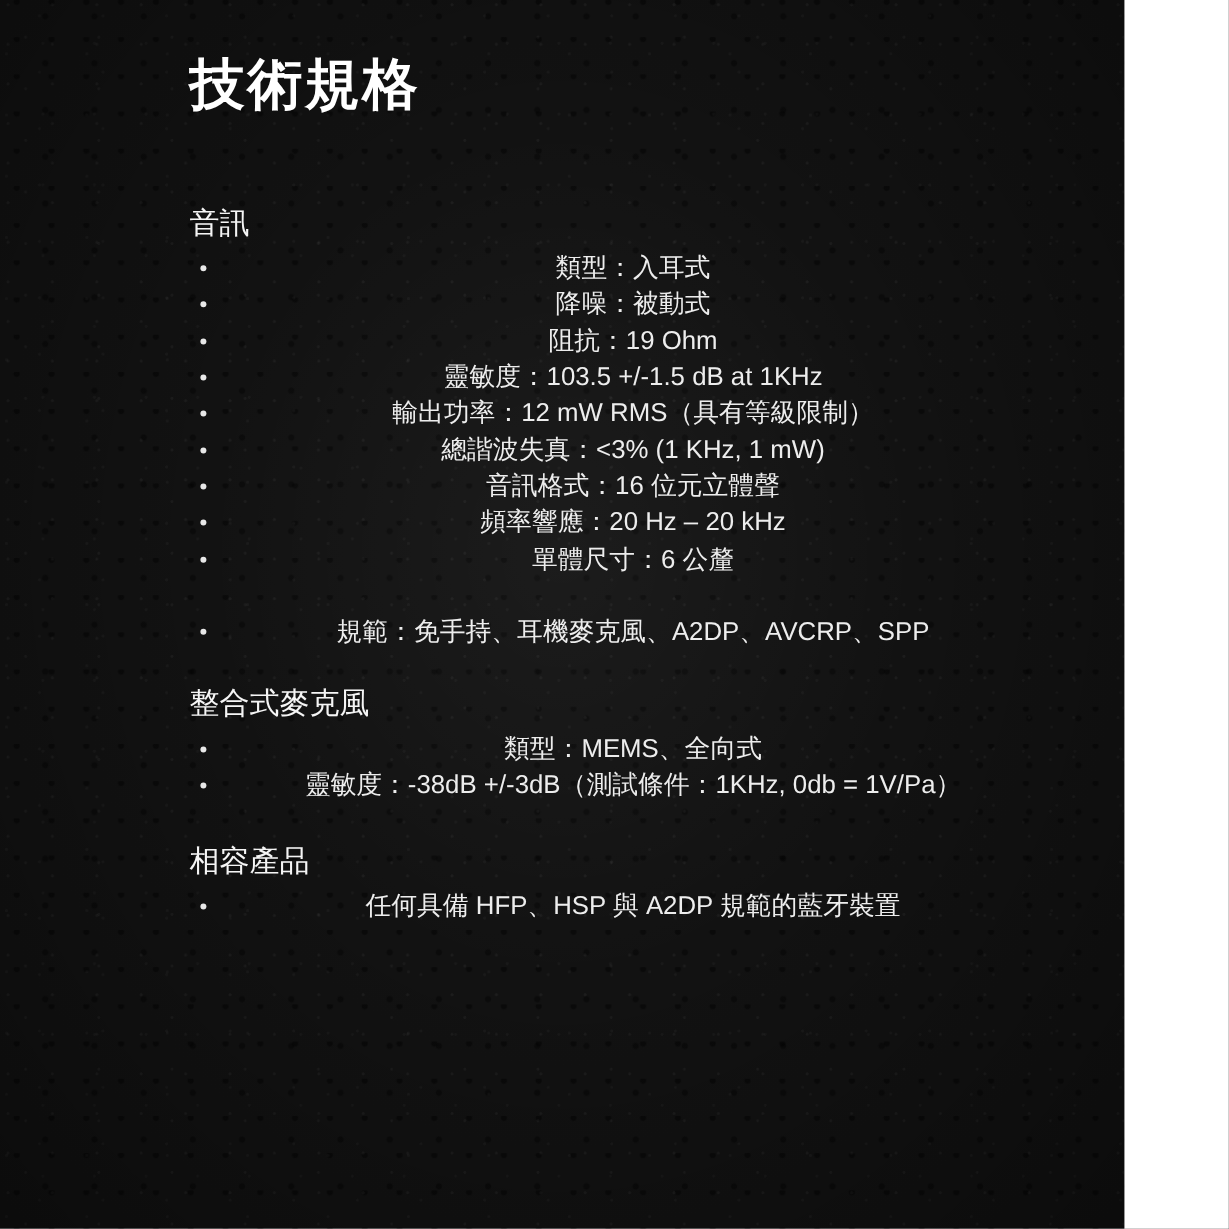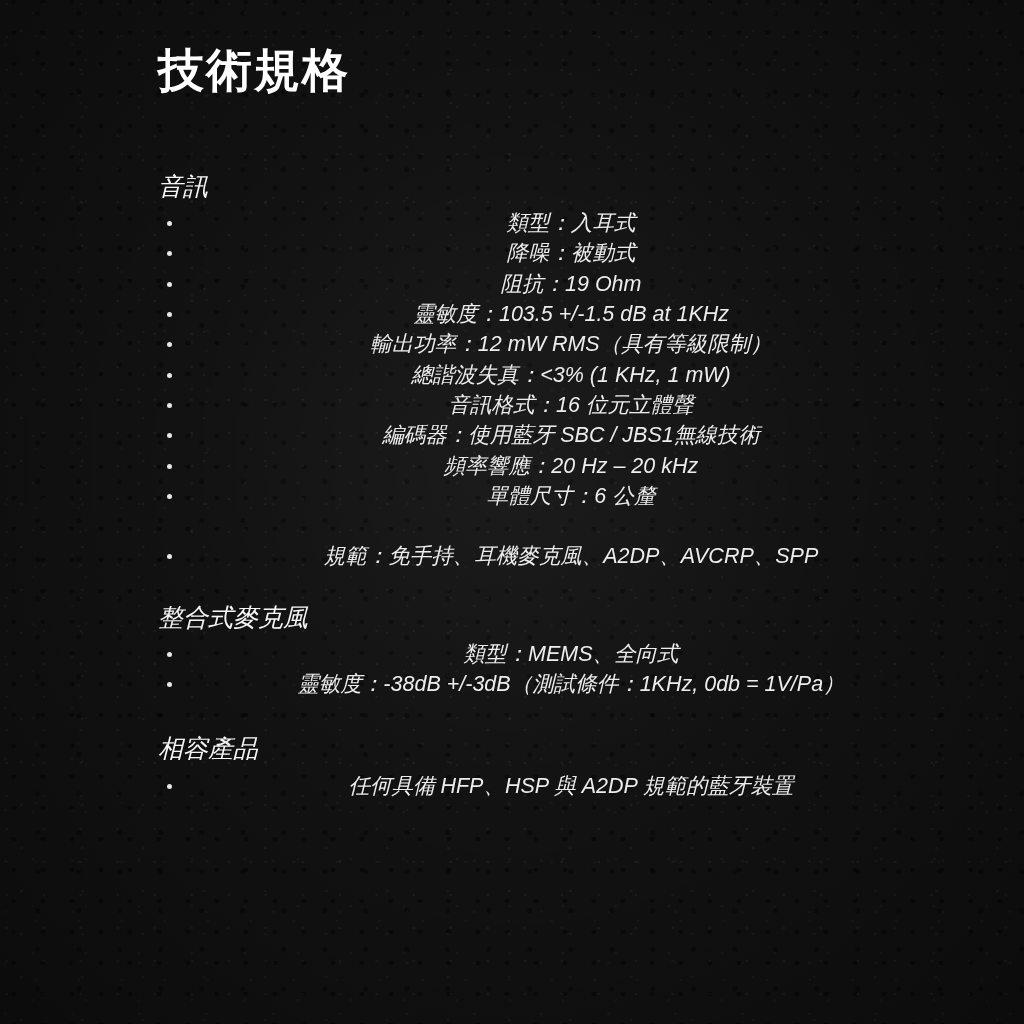--- a/index.html
+++ b/index.html
@@ -11,21 +11,21 @@
     width: 1024px;
     height: 1024px;
     background: #ffffff;
     font-family: "Liberation Sans", "DejaVu Sans", sans-serif;
     overflow: hidden;
   }
 
   
   .spec-sheet {
     position: relative;
-    width: 1024px;
+    width: 937px;
     height: 1024px;
     background-color: #121212;
     color: #f2f2f2;
     box-sizing: border-box;
     overflow: hidden;
   }
 
   
   .texture {
     position: absolute;
@@ -61,21 +61,20 @@
     font-size: 46px;
     font-weight: bold;
     letter-spacing: 2px;
     line-height: 1.15;
     margin: 0 0 74px 0;
     color: #ffffff;
   }
 
   .section {
     margin-bottom: 26px;
-    font-style: italic;
   }
   .section-heading {
     font-size: 25px;
     font-weight: 400;
     line-height: 1.25;
     margin: 0 0 6px 0;
     color: #f5f5f5;
   }
 
   ul.spec-list {
@@ -123,21 +122,20 @@
     <div class="section" id="section-audio">
       <h2 class="section-heading">音訊</h2>
       <ul class="spec-list">
         <li>類型：入耳式</li>
         <li>降噪：被動式</li>
         <li>阻抗：19 Ohm</li>
         <li>靈敏度：103.5 +/-1.5 dB at 1KHz</li>
         <li>輸出功率：12 mW RMS（具有等級限制）</li>
         <li>總諧波失真：&lt;3% (1 KHz, 1 mW)</li>
         <li>音訊格式：16 位元立體聲</li>
-        <li>編碼器：使用藍牙 SBC / JBS1無線技術</li>
         <li>頻率響應：20 Hz – 20 kHz</li>
         <li>單體尺寸：6 公釐</li>
       </ul>
     </div>
 
     <div class="section" id="section-bluetooth">
       <ul class="spec-list">
         <li>規範：免手持、耳機麥克風、A2DP、AVCRP、SPP</li>
       </ul>
     </div>

